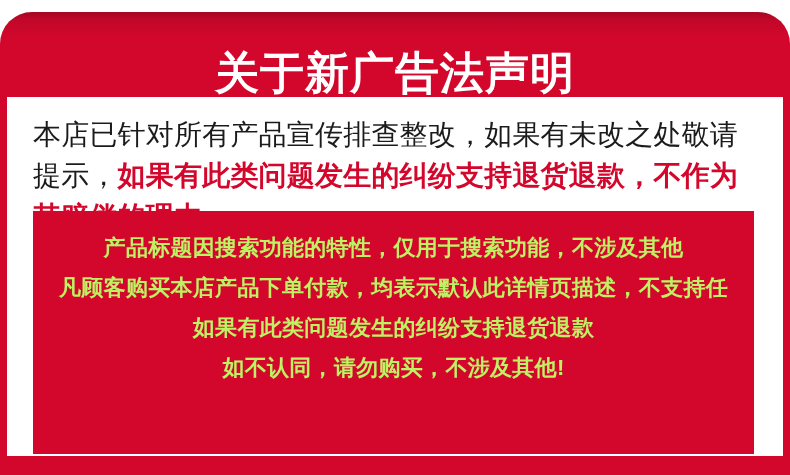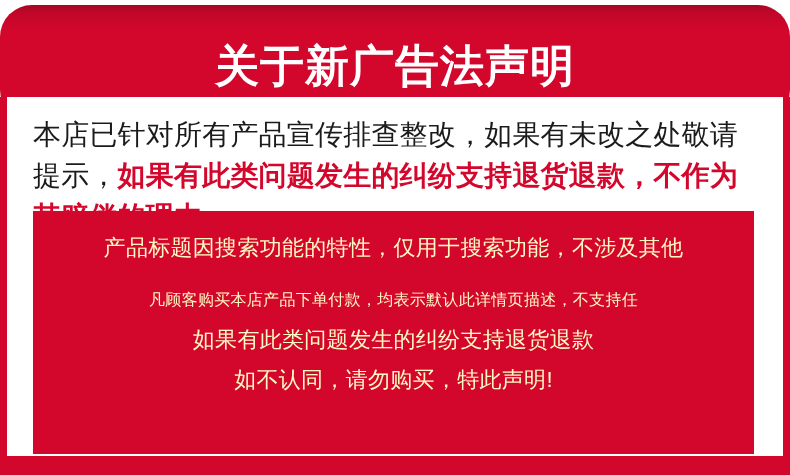--- a/index.html
+++ b/index.html
@@ -16,21 +16,21 @@
     height: 475px;
     box-sizing: border-box;
     background: #ffffff;
     overflow: hidden;
   }
 
   
   .header {
     position: absolute;
     left: 0;
-    top: 5px;
+    top: 12px;
     width: 790px;
     height: 117px;
     background: #d3072c;
     background-image: linear-gradient(to bottom, #a30723 0px, #c00729 7px, #d3072c 26px, #d3072c 100%);
     display: flex;
     align-items: center;
     justify-content: center;
     border-radius: 32px;
   }
   .header-title {
@@ -79,29 +79,29 @@
     left: 26px;
     top: 114px;
     width: 721px;
     height: 243px;
     background: #d3072c;
     box-sizing: border-box;
     padding-top: 17px;
     text-align: center;
   }
   .red-line {
-    color: #fef9c3;
+    color: #bef264;
     font-size: 22px;
     line-height: 40px;
     letter-spacing: 0.3px;
     white-space: nowrap;
+    font-weight: bold;
   }
   .red-line.wide {
-    font-size: 16px;
-    margin-top: 12px;
+    font-size: 22px;
   }
 
   
   .bottom-bar {
     position: absolute;
     left: 0;
     top: 456px;
     width: 790px;
     height: 19px;
     background: #d3072c;
@@ -119,20 +119,20 @@
   <div class="body-panel">
 
     <div class="notice-para">
       <span>本店已针对所有产品宣传排查整改，如果有未改之处敬请提示，</span><span class="accent">如果有此类问题发生的纠纷支持退货退款，不作为其赔偿的理由</span>
     </div>
 
     <div class="red-block">
       <div class="red-line">产品标题因搜索功能的特性，仅用于搜索功能，不涉及其他</div>
       <div class="red-line wide">凡顾客购买本店产品下单付款，均表示默认此详情页描述，不支持任</div>
       <div class="red-line">如果有此类问题发生的纠纷支持退货退款</div>
-      <div class="red-line">如不认同，请勿购买，特此声明!</div>
+      <div class="red-line">如不认同，请勿购买，不涉及其他!</div>
     </div>
 
   </div>
 
   <div class="bottom-bar"></div>
 
 </div>
 
 </body></html>

